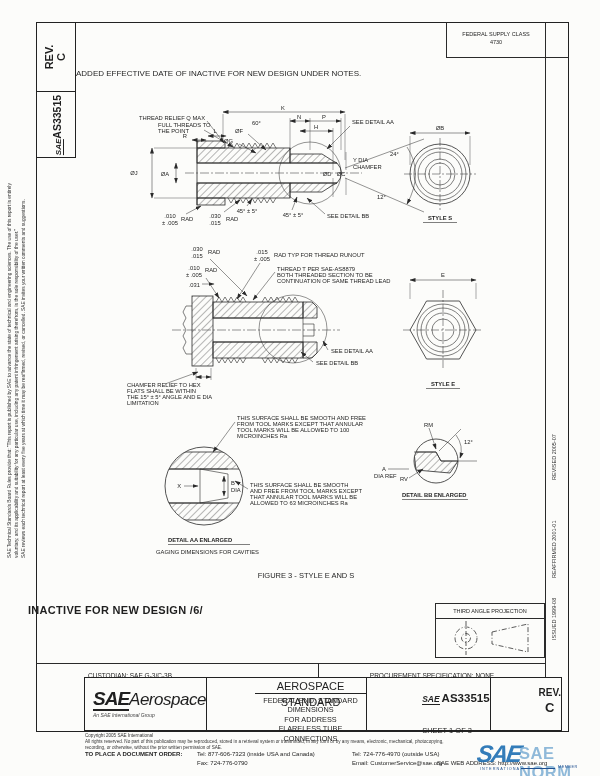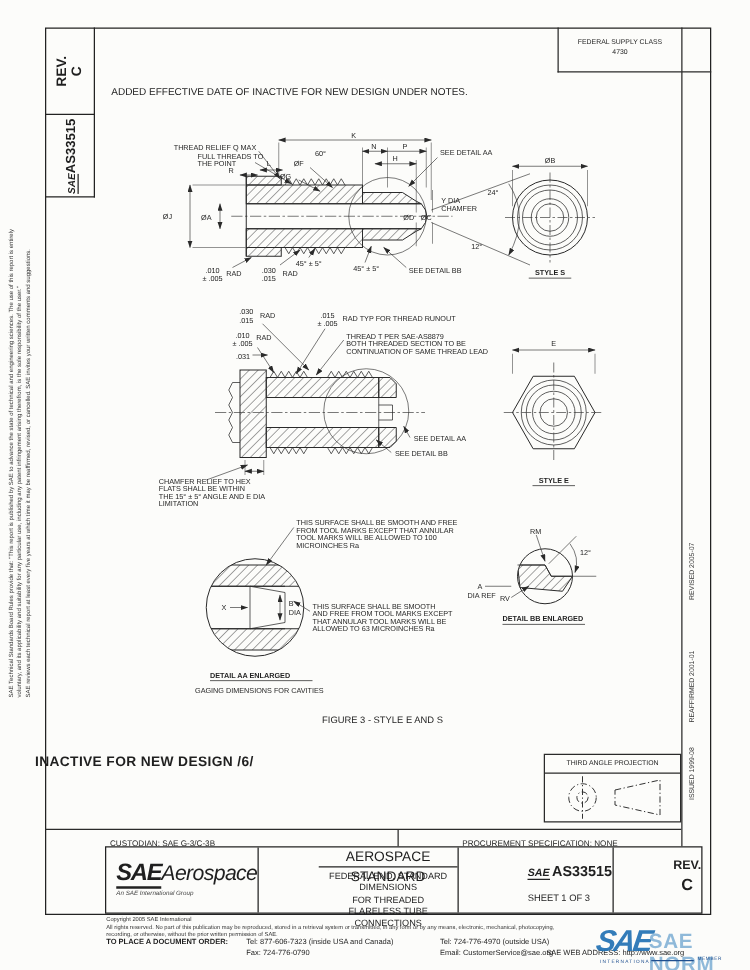--- a/index.html
+++ b/index.html
@@ -40,21 +40,21 @@
       <div>REV.</div>
       <div>C</div>
     </div>
   </div>
   <div class="abs" style="left:36px;top:92px;width:40px;height:66px;border-right:1.5px solid #222;border-bottom:1.5px solid #222;box-sizing:border-box;">
     <div class="abs nowrap" style="left:50%;top:50%;transform:translate(-50%,-50%) rotate(-90deg);">
       <span style="font-style:italic;font-weight:900;font-size:8px;border-bottom:1px solid #222;">SAE</span><span style="font-weight:700;font-size:10.5px;">AS33515</span>
     </div>
   </div>
 
-  <div class="abs" style="left:89px;top:69px;font-size:8px;">ADDED EFFECTIVE DATE OF INACTIVE FOR NEW DESIGN UNDER NOTES.</div>
+  <div class="abs" style="left:76px;top:69px;font-size:8px;">ADDED EFFECTIVE DATE OF INACTIVE FOR NEW DESIGN UNDER NOTES.</div>
 
   <svg class="abs" style="left:0;top:0;" width="600" height="776" viewBox="0 0 600 776">
     <defs>
       <pattern id="hch" patternUnits="userSpaceOnUse" width="5" height="5" patternTransform="rotate(45)">
         <line x1="0" y1="0" x2="0" y2="5" stroke="#606060" stroke-width="0.9"></line>
       </pattern>
       <marker id="ar" markerWidth="6" markerHeight="5" refX="5.5" refY="2" orient="auto-start-reverse" markerUnits="userSpaceOnUse">
         <path d="M0,0 L6,2 L0,4 z" fill="#2a2a2a"></path>
       </marker>
       <clipPath id="cAA">
@@ -323,29 +323,29 @@
     <div class="cell" style="width:126px;border-right:1.5px solid #222;padding:10px 0 0 8px;">
       <div class="nowrap">
         <span style="font-style:italic;font-weight:900;font-size:19px;letter-spacing:-1px;border-bottom:2px solid #222;">SAE</span><span style="font-style:italic;font-size:17px;letter-spacing:-0.5px;">Aerospace</span>
       </div>
       <div style="font-style:italic;font-size:5px;margin-top:2px;color:#444;">An SAE International Group</div>
     </div>
     <div class="cell" style="width:213px;border-right:1.5px solid #222;">
       <div style="height:16px;border-bottom:1px solid #222;text-align:center;font-weight:400;font-size:11px;line-height:16px;box-sizing:border-box;">AEROSPACE STANDARD</div>
       <div style="text-align:center;padding-top:2px;">
         <div style="font-size:7.3px;line-height:1.3;">FEDERAL END, STANDARD DIMENSIONS</div>
-        <div style="font-size:7.3px;line-height:1.3;">FOR THREADED</div>
+        <div style="font-size:7.3px;line-height:1.3;">FOR ADDRESS</div>
         <div style="font-size:7.3px;line-height:1.3;">FLARELESS TUBE CONNECTIONS</div>
       </div>
     </div>
     <div class="cell" style="width:94px;border-right:1.5px solid #222;padding:10px 0 0 7px;">
       <div class="nowrap">
         <span style="font-style:italic;font-weight:900;font-size:8.5px;border-bottom:1px solid #222;margin-right:2px;">SAE</span><span style="font-weight:700;font-size:11.5px;">AS33515</span>
       </div>
-      <div style="font-size:7.5px;margin-top:8px;">SHEET 1 OF 3</div>
+      <div style="font-size:7.5px;margin-top:20px;">SHEET 1 OF 3</div>
     </div>
     <div class="cell" style="flex:1;text-align:center;padding-top:9px;">
       <div style="font-weight:700;font-size:10px;">REV.</div>
       <div style="font-weight:700;font-size:13px;margin-top:2px;">C</div>
     </div>
   </div>
 
   <div class="abs" style="left:85px;top:733px;font-size:4.6px;color:#333;">Copyright 2005 SAE International</div>
   <div class="abs" style="left:85px;top:739px;font-size:4.6px;color:#333;">All rights reserved. No part of this publication may be reproduced, stored in a retrieval system or transmitted, in any form or by any means, electronic, mechanical, photocopying,</div>
   <div class="abs" style="left:85px;top:744.5px;font-size:4.6px;color:#333;">recording, or otherwise, without the prior written permission of SAE.</div>

